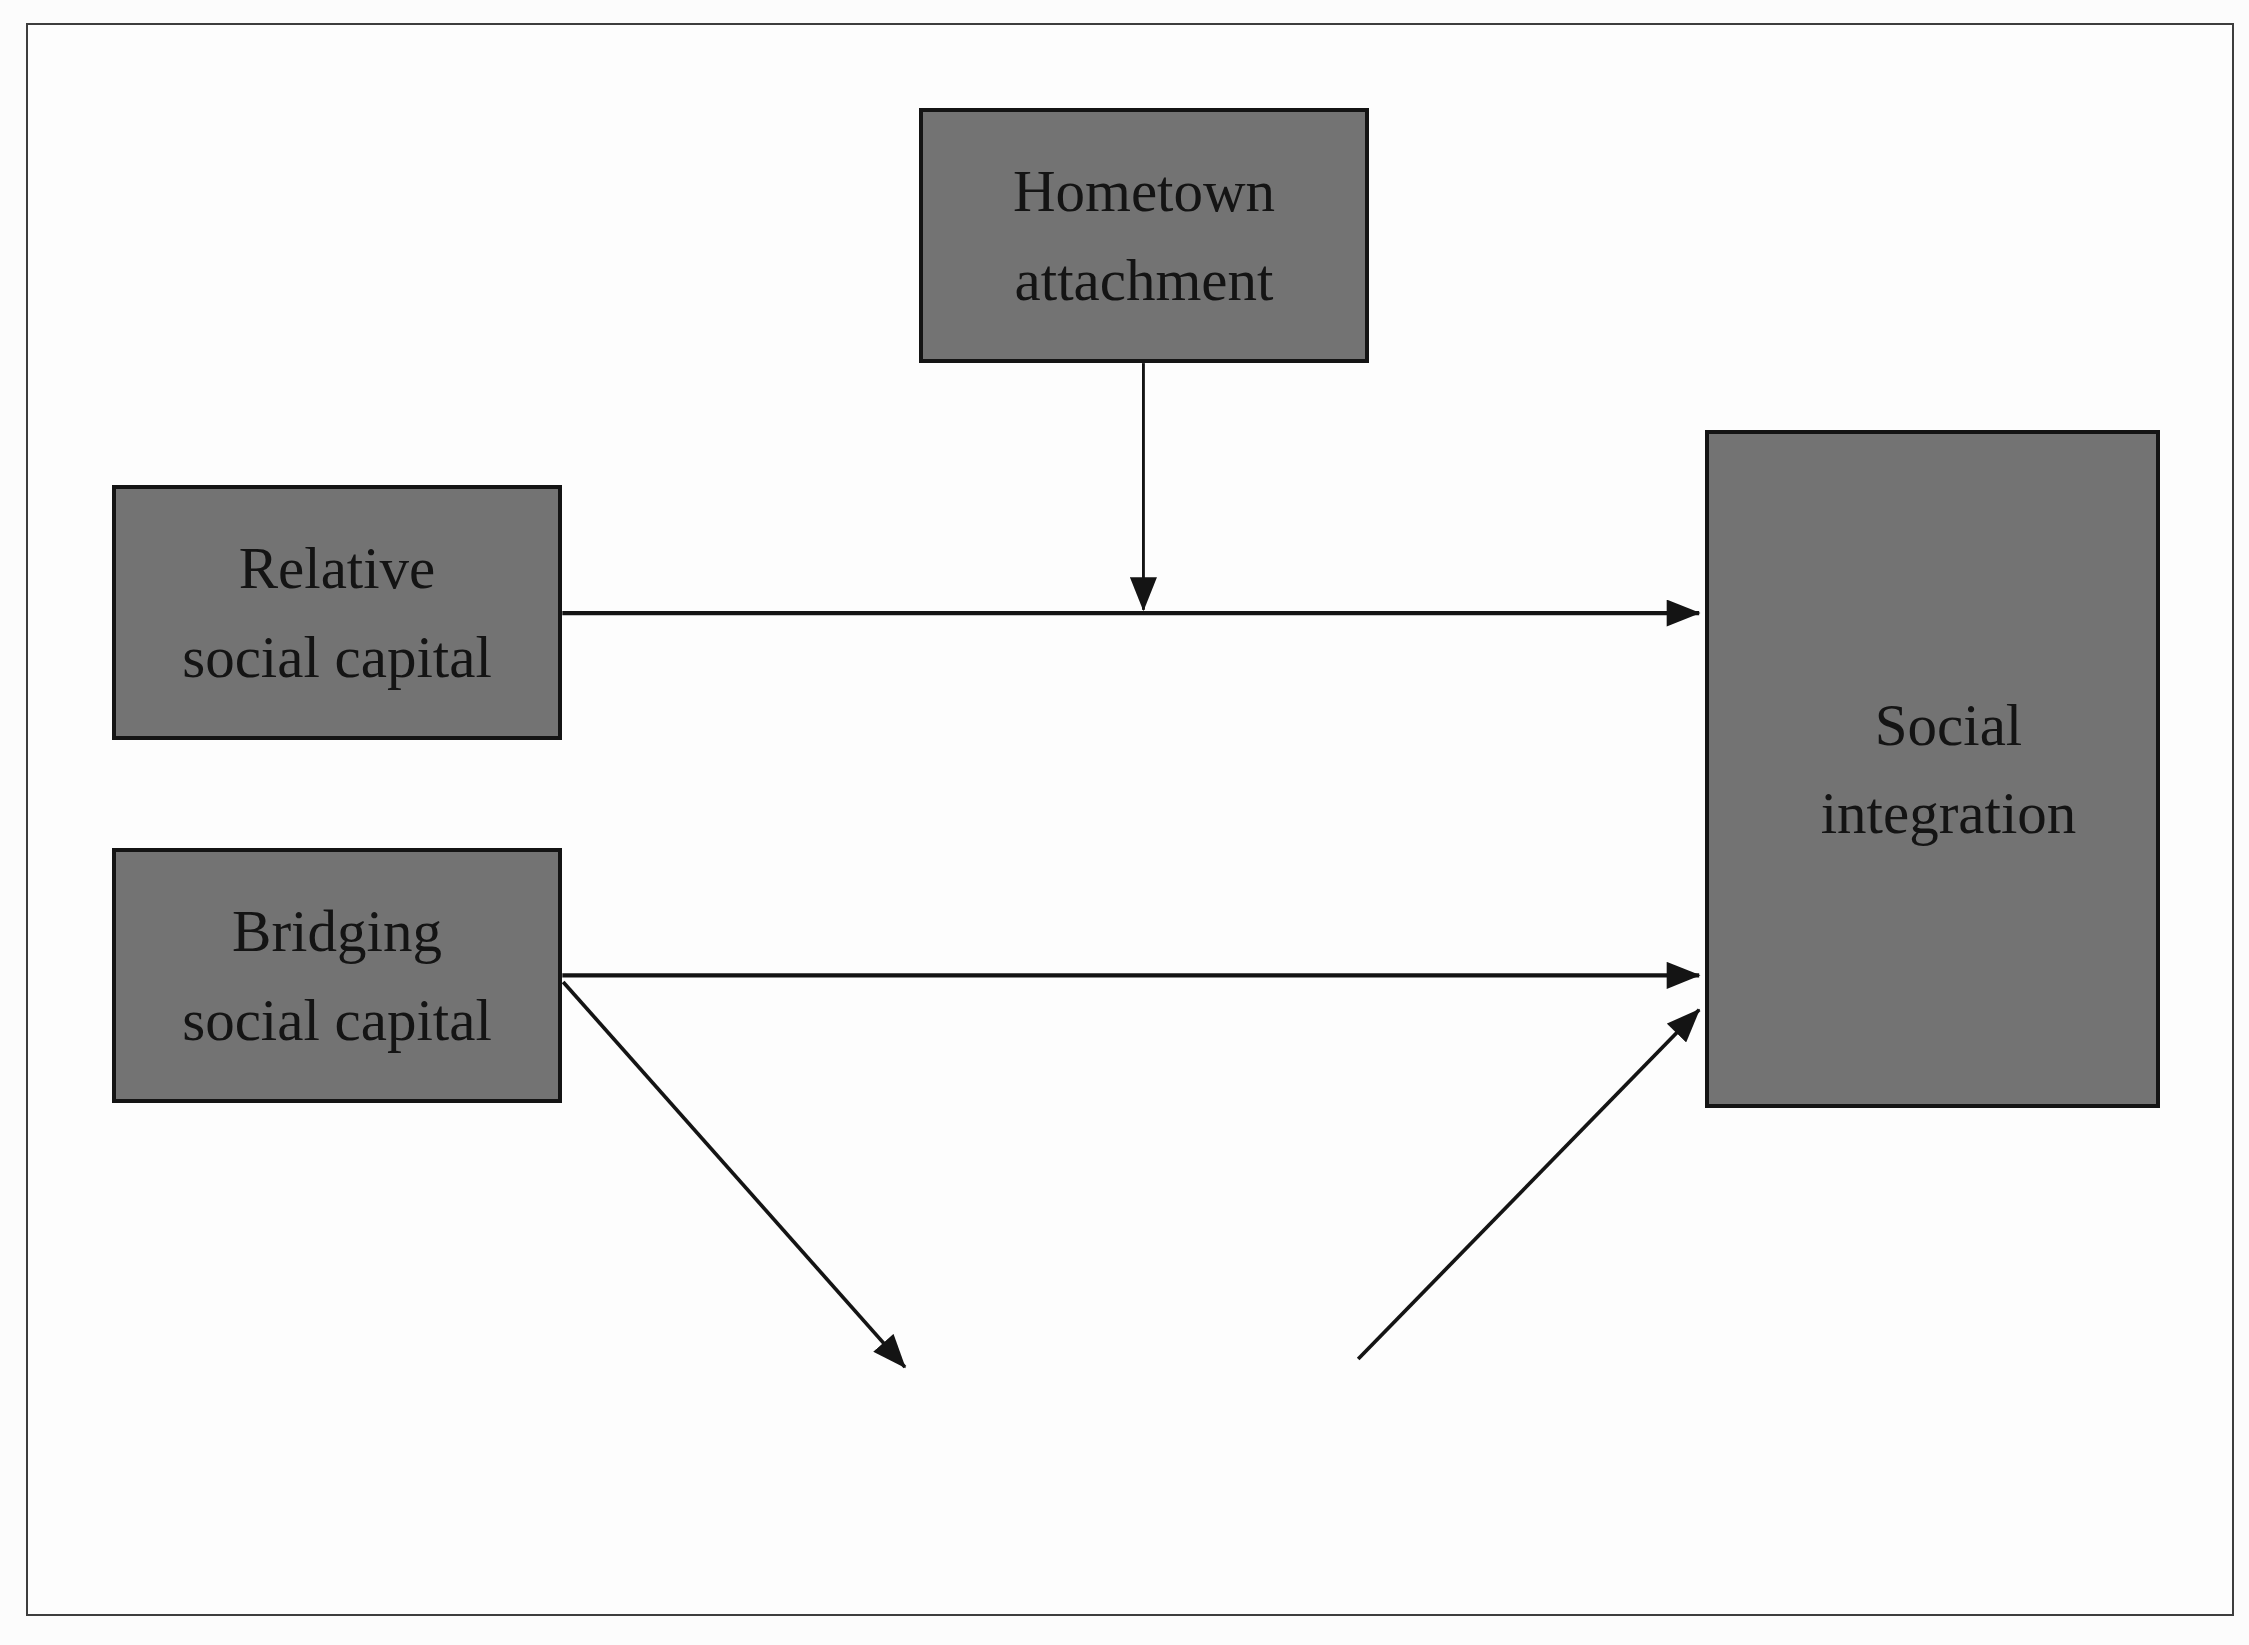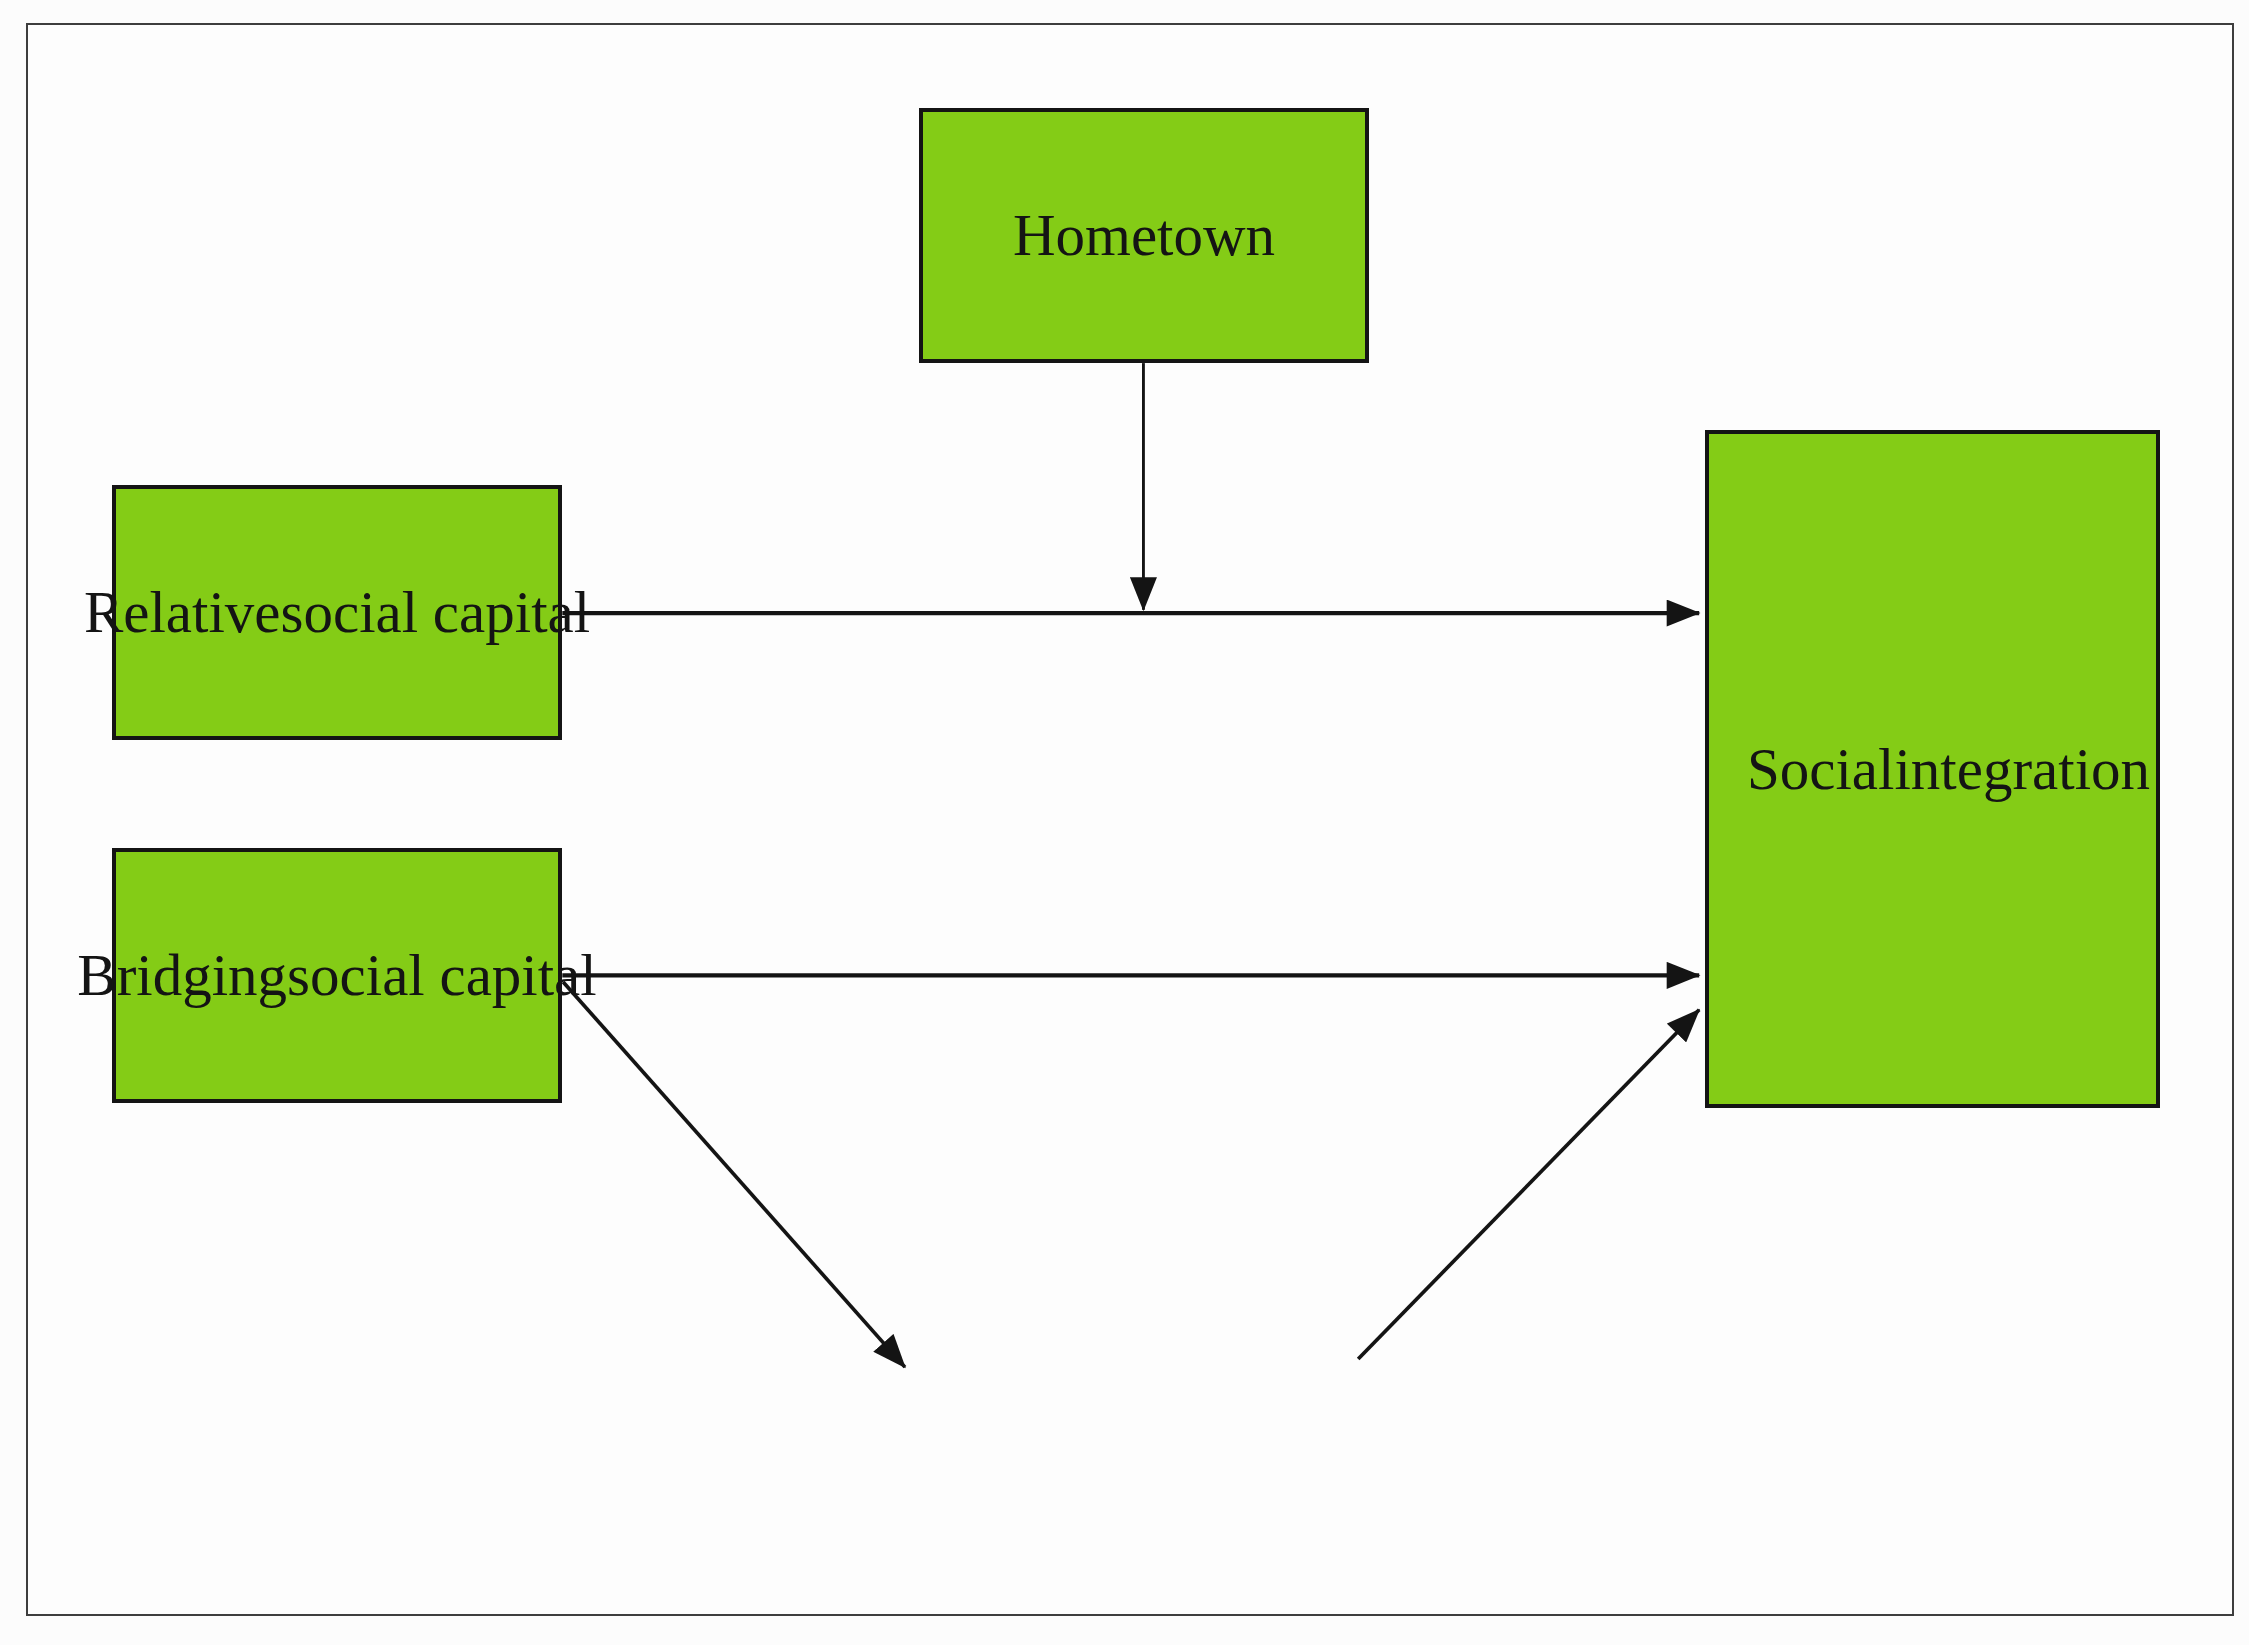--- a/index.html
+++ b/index.html
@@ -30,23 +30,23 @@
     left: 0;
     top: 0;
     width: 2250px;
     height: 1645px;
     pointer-events: none;
   }
   .node {
     position: absolute;
     box-sizing: border-box;
     border: 4.1px solid #141414;
-    background: #84cc16;
+    background: #737373;
     display: flex;
-    flex-direction: row;
+    flex-direction: column;
     align-items: center;
     justify-content: center;
     text-align: center;
     font-size: 59px;
     line-height: 1.5;
     color: #141414;
   }
   .node .line {
     display: block;
     white-space: nowrap;
@@ -80,20 +80,21 @@
 
     <line class="arrow" x1="686" y1="1190" x2="2073" y2="1190" stroke-width="5" marker-end="url(#ah)"></line>
 
     <line class="arrow" x1="687" y1="1198" x2="1104" y2="1668" stroke-width="4.5" marker-end="url(#ah)"></line>
 
     <line class="arrow" x1="1657" y1="1658" x2="2073" y2="1232" stroke-width="4.5" marker-end="url(#ah)"></line>
   </svg>
 
   <div class="node" id="node-hometown-attachment">
     <span class="line">Hometown</span>
+    <span class="line">attachment</span>
   </div>
 
   <div class="node" id="node-bonding-social-capital">
     <span class="line">Relative</span>
     <span class="line">social capital</span>
   </div>
 
   <div class="node" id="node-bridging-social-capital">
     <span class="line">Bridging</span>
     <span class="line">social capital</span>

